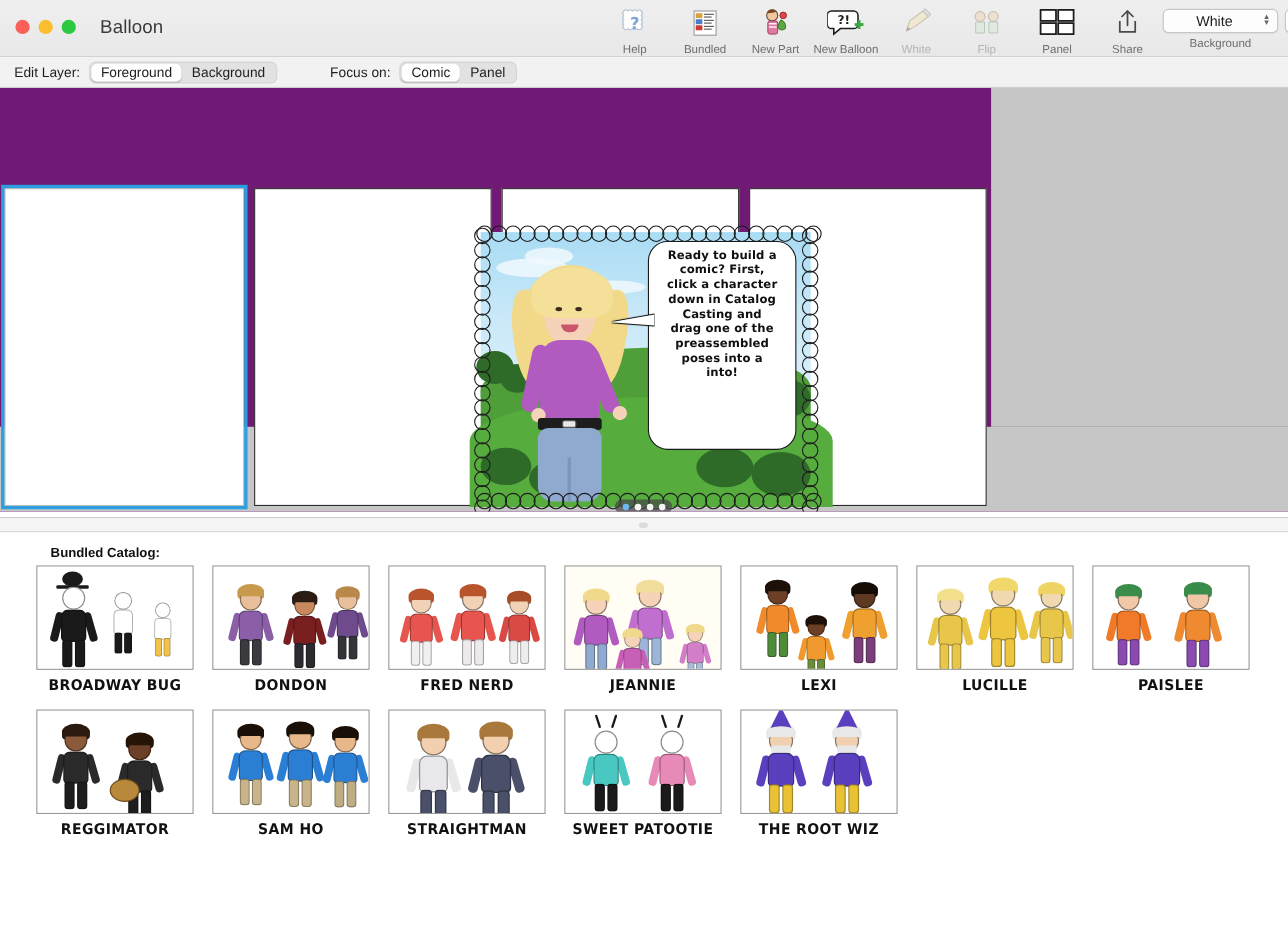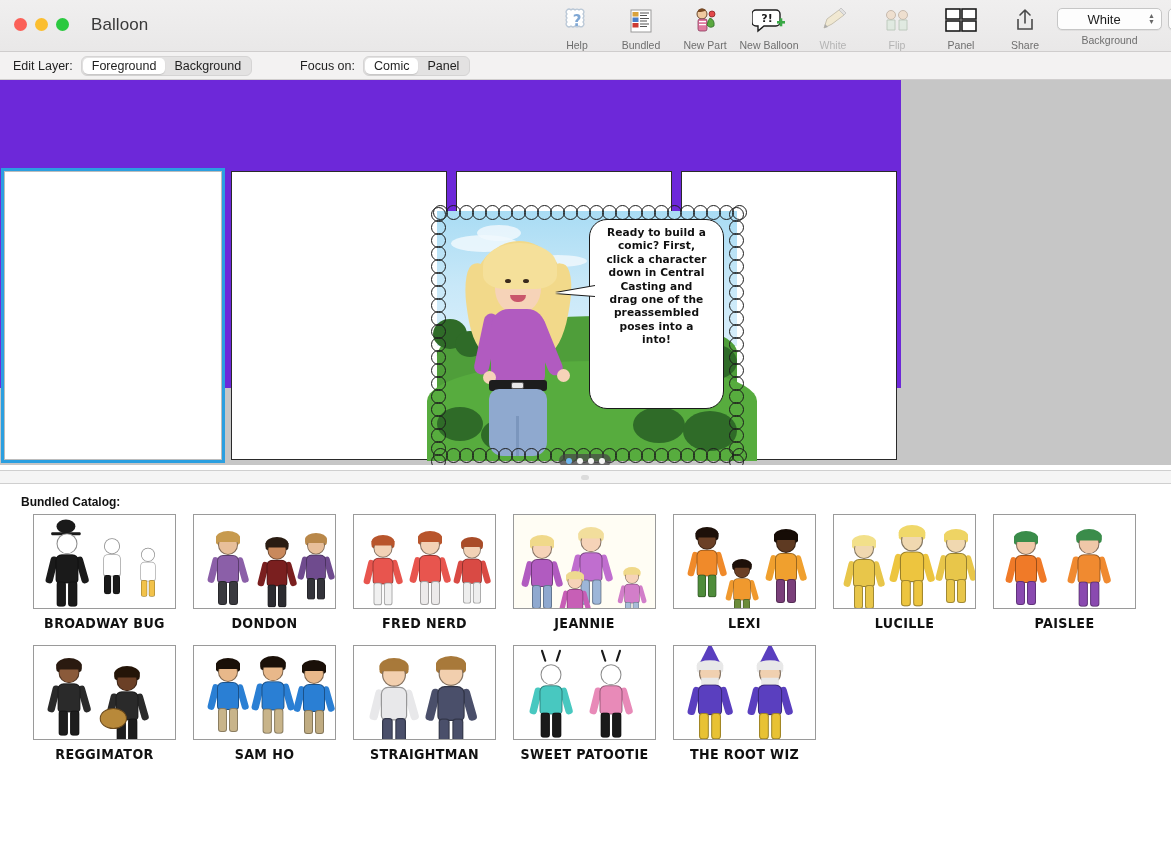--- a/index.html
+++ b/index.html
@@ -63,21 +63,21 @@
     display: inline-flex; background: #e3e2e2; border-radius: 6px; padding: 1px;
     margin-left: 8px; border: 1px solid #d5d4d4;
   }
   .seg .sgi {
     font-size: 12.5px; color: #1f1f1f; padding: 1px 9px; border-radius: 5px;
     white-space: nowrap;
   }
   .seg .sgi.on { background: #ffffff; box-shadow: 0 1px 1px rgba(0,0,0,.13); }
 
   
-  .strip-area { position: relative; height: 385px; background: #6d28d9; overflow: hidden; }
+  .strip-area { position: relative; height: 385px; background: #701a75; overflow: hidden; }
   .strip-grey {
     position: absolute; left: 901px; top: 0; width: 270px; height: 308px; background: #c6c6c6;
   }
   .strip-grey2 {
     position: absolute; left: 0; top: 308px; width: 1171px; height: 77px; background: #c6c6c6;
   }
   .panel {
     position: absolute; top: 91px; height: 289px; background: #fff;
     border: 1.5px solid #2a2a2a;
   }
@@ -197,21 +197,21 @@
   .tab {
     height: 22px; display: flex; align-items: center; padding: 0 12px;
     font-size: 12.5px; color: #1c1c1c; border: 1px solid #b9b9b9;
     border-bottom: none; border-radius: 4px 4px 0 0; background: #ffffff;
     margin-right: -1px;
   }
   .tab.active { background: #1a73e8; color: #fff; border-color: #1a62c7; font-weight: 400; }
   .tab.plus { padding: 0 10px; font-size: 14px; color: #4a4a4a; margin-left: 6px; background: #fcfcfc; }
 
   .catalog-title {
-    font-size: 12px; font-weight: 700; color: #111; margin: 11px 0 5px 21px;
+    font-size: 12px; font-weight: 700; color: #111; margin: 11px 0 5px 46px;
   }
   .grid { position: relative; padding-left: 33px; }
   .row { display: flex; gap: 17px; }
   .cell { width: 143px; }
   .thumb {
     width: 143px; height: 95px; background: #fff; border: 1px solid #9a9a9a;
     position: relative; overflow: hidden;
   }
   .cell-label {
     text-align: center; font-size: 13.5px; margin-top: 6px; color: #111;
@@ -517,21 +517,21 @@
           <div class="edge-dot" style="left: 292px; top: 230px;"></div>
           <div class="edge-dot" style="left: -6px; top: 243px;"></div>
           <div class="edge-dot" style="left: 292px; top: 243px;"></div>
         </div>
 
       <div class="tail"></div>
       <div class="balloon">
         <div>Ready to build a</div>
         <div>comic? First,</div>
         <div>click a character</div>
-        <div><span>down in </span><b>Central</b></div>
+        <div><span>down in </span><b>Catalog</b></div>
         <div><b>Casting</b><span> and</span></div>
         <div>drag one of the</div>
         <div>preassembled</div>
         <div>poses into a</div>
         <div>into!</div>
       </div>
     </div>
 
     <div class="pagedots" id="pagedots">
         <div class="pd active"></div>

